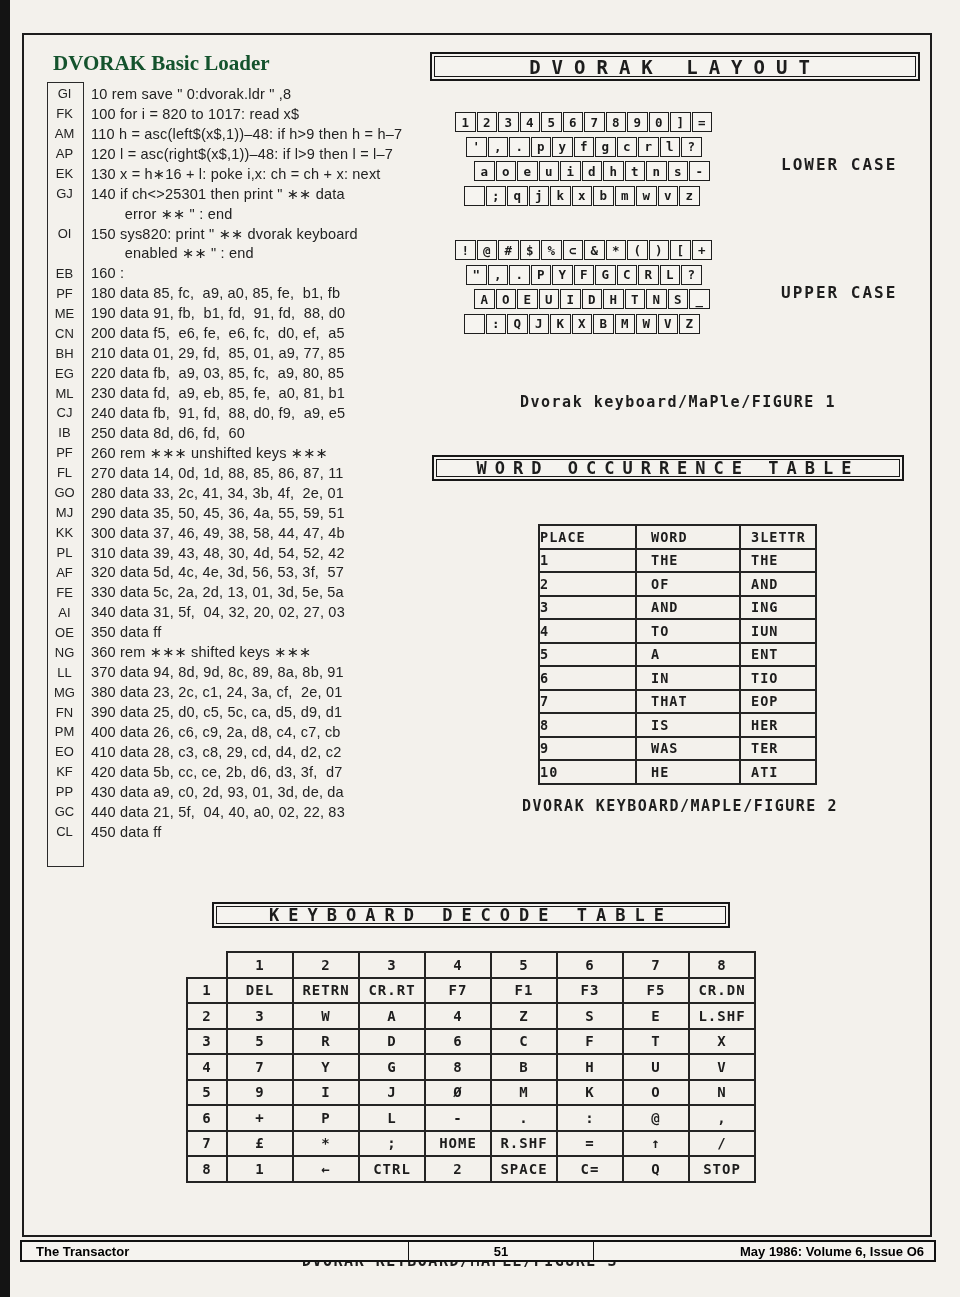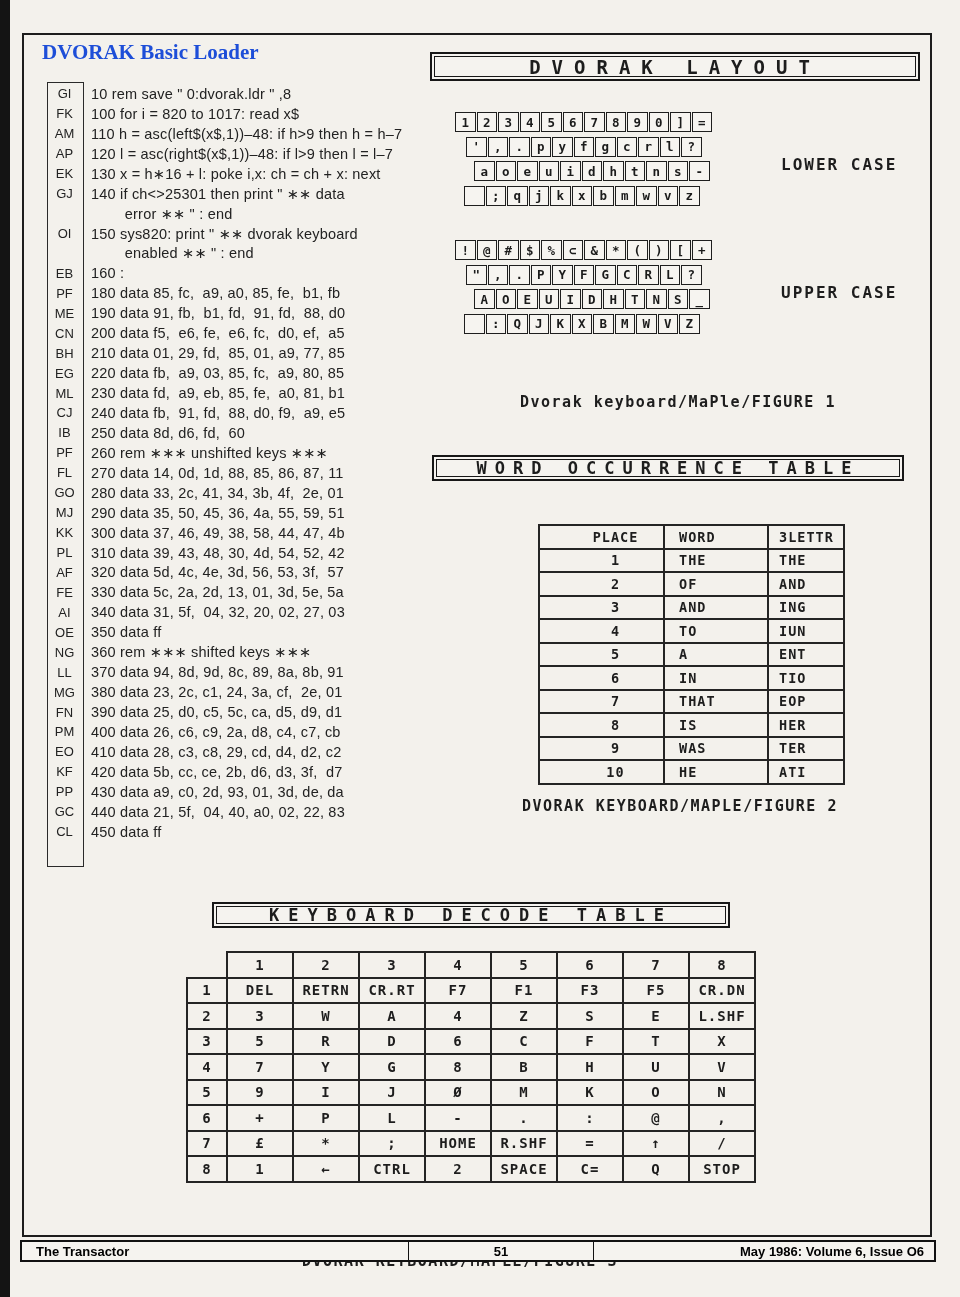--- a/index.html
+++ b/index.html
@@ -5,22 +5,22 @@
   html,body{margin:0;padding:0;}
   body{
     width:960px;height:1297px;position:relative;
     background:#f3f1ec;color:#1b1b1b;
     font-family:"Liberation Sans",sans-serif;
     overflow:hidden;
   }
   .left-strip{position:absolute;left:0;top:0;width:10px;height:1297px;background:#141414;}
   .frame{position:absolute;left:22px;top:33px;width:906px;height:1200px;border:2px solid #1c1c1c;}
   .heading{
-    position:absolute;left:42px;top:40px;margin:0;
-    font-family:"Liberation Serif",serif;font-size:21px;font-weight:700;color:#1d4ed8;
+    position:absolute;left:42px;top:40px;margin:11px;
+    font-family:"Liberation Serif",serif;font-size:21px;font-weight:700;color:#14532d;
   }
   
   .codes-frame{position:absolute;left:47px;top:82px;width:35px;height:783px;border:1.5px solid #2a2a2a;}
   .listing{position:absolute;left:47px;top:84px;width:400px;}
   .lrow{display:flex;align-items:center;height:19.95px;}
   .lcode{width:35px;text-align:center;font-size:13px;color:#222;flex:none;}
   .ltext{padding-left:9px;font-size:14.5px;color:#222;white-space:pre;letter-spacing:0.2px;}
   
   .px{font-family:"DejaVu Sans Mono",monospace;font-weight:700;color:#1d1d1d;}
   .titlebox{position:absolute;border:2px solid #171717;padding:2px;background:#f5f3ef;}
@@ -40,21 +40,21 @@
   .kb .r3{margin-left:19px;}
   .kb .r4{margin-left:9px;}
   
   table{border-collapse:collapse;}
   .wordtable{position:absolute;left:538px;top:524px;}
   .wordtable th,.wordtable td{
     border:2px solid #242424;height:21.5px;padding:0;
     font-family:"DejaVu Sans Mono",monospace;font-weight:700;font-size:13.5px;color:#1d1d1d;
     letter-spacing:1px;
   }
-  .wordtable .c-place{width:95px;text-align:center;padding-left:28px;}
+  .wordtable .c-place{width:95px;text-align:left;}
   .wordtable .c-word{width:88px;text-align:left;padding-left:14px;margin-left:44px;}
   .wordtable .c-tri{width:64px;text-align:left;padding-left:10px;}
   
   .decodetable{position:absolute;left:186px;top:951px;}
   .decodetable th,.decodetable td{
     border:2px solid #242424;height:23.5px;padding:0;text-align:center;
     font-family:"DejaVu Sans Mono",monospace;font-weight:700;font-size:14px;color:#1d1d1d;
     letter-spacing:1px;
   }
   .decodetable .rl{width:38px;}

